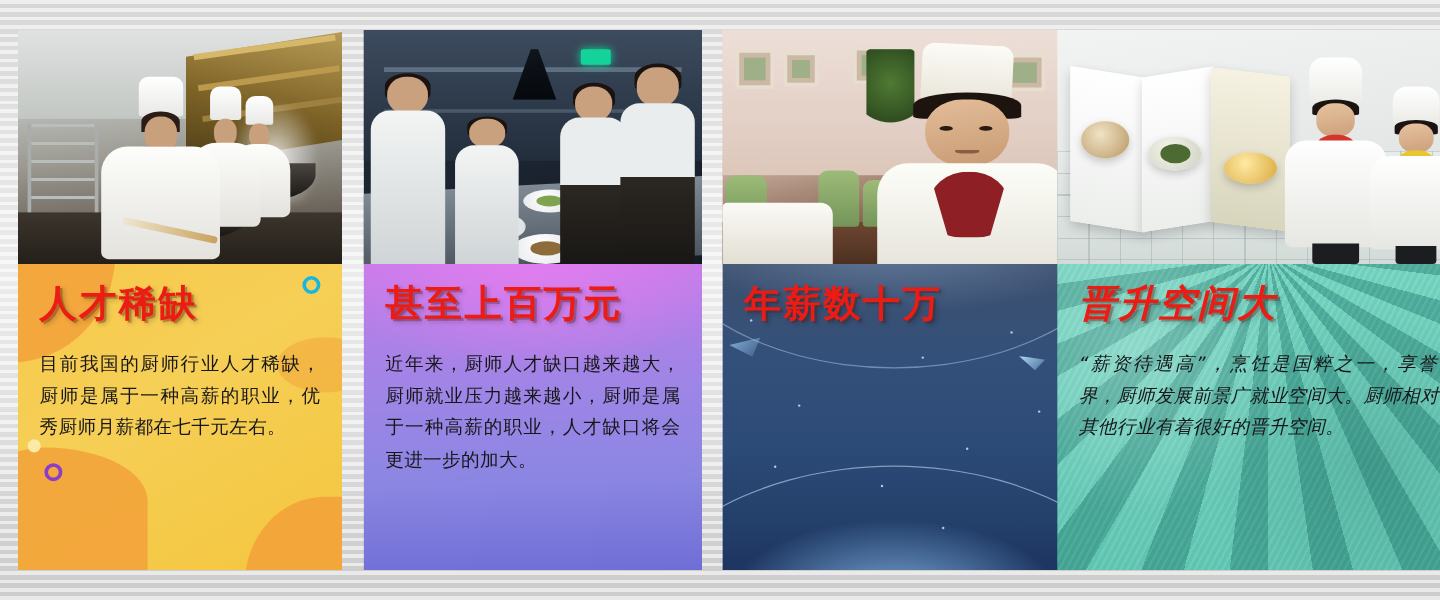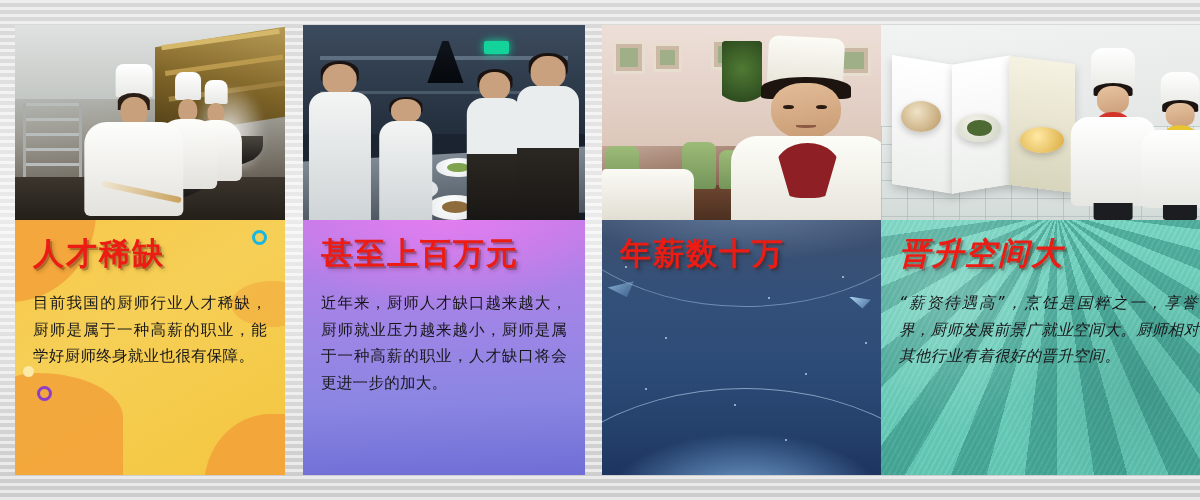--- a/index.html
+++ b/index.html
@@ -339,21 +339,21 @@
         <span class="blob b1"></span>
           <span class="blob b2"></span>
         <span class="blob b3"></span>
           <span class="blob b4"></span>
         <span class="ring"></span>
         <span class="dot-cream"></span>
         <span class="dot-purple"></span>
       </div>
       <div class="content">
         <div class="title">人才稀缺</div>
-        <div class="body-text">目前我国的厨师行业人才稀缺，厨师是属于一种高薪的职业，能学好厨师终身就业也很有保障。</div>
+        <div class="body-text">目前我国的厨师行业人才稀缺，厨师是属于一种高薪的职业，优秀厨师月薪都在七千元左右。</div>
       </div>
     </div>
   </div>
 
   <div class="card card--2">
     <div class="photo">
       <div class="scene ph2">
         <div class="backwall"></div>
         <div class="shelf"></div>
         <div class="shelf2"></div>

